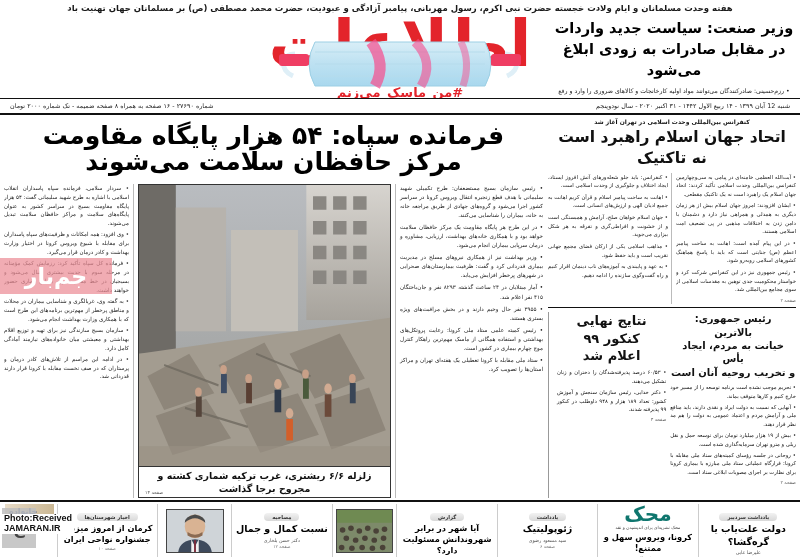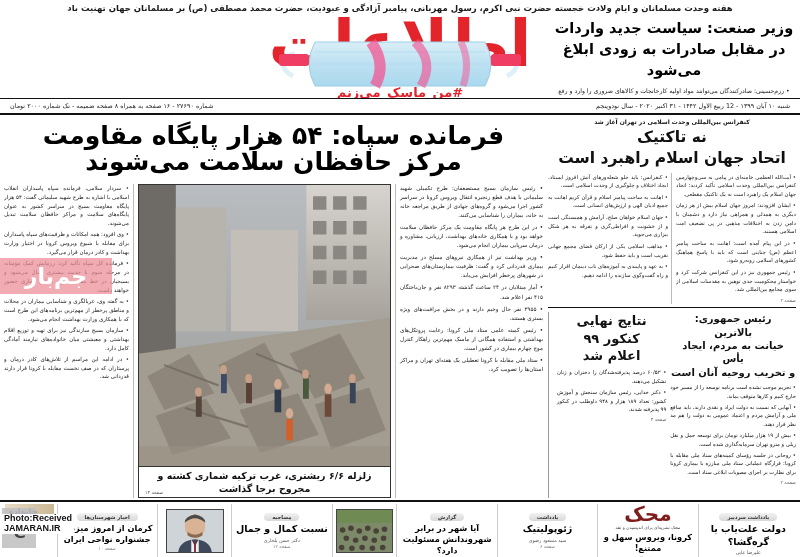--- a/index.html
+++ b/index.html
@@ -298,21 +298,21 @@
     color: #000;
   }
   .bs-title.big { font-size: 9.5px; }
   .bs-author { font-size: 4.8px; color: #555; margin-top: 2px; }
   .bs-pg { font-size: 4.4px; color: #777; margin-top: 1px; }
 
   .bs-photo { width: 58px; height: 44px; border: 1px solid #444; margin: 1px auto 0 auto; overflow: hidden; position: relative; }
   .bs-item.with-photo { display: flex; align-items: center; justify-content: center; flex: 0.72; }
   .bs-item.crowd { flex: 0.62; display:flex; align-items:center; justify-content:center; }
   .bs-logo {
-    font-size: 20px; font-weight: bold; color: #7f1d1d; line-height: 1;
+    font-size: 20px; font-weight: bold; color: #0f766e; line-height: 1;
     margin-bottom: 1px;
   }
   .bs-logo-sub { font-size: 4.4px; color: #444; margin-bottom: 2px; }
   .bs-family { flex: 0.52; }
   .bs-family-band {
     width: 100%; height: 20px;
     background: linear-gradient(90deg,#e8dcc8,#d9c9ad,#cbb894);
     position: relative;
   }
   .bs-family-label {
@@ -358,32 +358,32 @@
           <rect x="4" y="30" width="30" height="12" rx="3" fill="#ef3d63"></rect>
           <rect x="216" y="30" width="30" height="12" rx="3" fill="#ef3d63"></rect>
         </svg>
         <div class="hashtag">#من_ماسک_می‌زنم</div>
       </div>
     </div>
 
   </div>
 
   <div class="date-bar">
-    <span>شنبه ۱۰ آبان ۱۳۹۹ - 12 ربیع الاول ۱۴۴۲ - ۳۱ اکتبر ۲۰۲۰ - سال نودوپنجم</span>
+    <span>شنبه 12 آبان ۱۳۹۹ - ۱۴ ربیع الاول ۱۴۴۲ - ۳۱ اکتبر ۲۰۲۰ - سال نودوپنجم</span>
     <span>شماره ۲۷۶۹۰ - ۱۶ صفحه به همراه ۸ صفحه ضمیمه - تک شماره ۲۰۰۰ تومان</span>
   </div>
 
   <div class="main-grid">
 
     <div class="left-zone">
 
       <div class="lz-top">
         <div class="lz-overline">کنفرانس بین‌المللی وحدت اسلامی در تهران آغاز شد</div>
+        <div class="lz-title">اتحاد جهان اسلام راهبرد است</div>
         <div class="lz-title">نه تاکتیک</div>
-        <div class="lz-title">اتحاد جهان اسلام راهبرد است</div>
         <div class="lz-cols">
           <div class="lz-col">
             <p>• آیت‌الله العظمی خامنه‌ای در پیامی به سی‌وچهارمین کنفرانس بین‌المللی وحدت اسلامی تأکید کردند: اتحاد جهان اسلام یک راهبرد است نه یک تاکتیک مقطعی.</p>
             <p>• ایشان افزودند: امروز جهان اسلام بیش از هر زمان دیگری به همدلی و همراهی نیاز دارد و دشمنان با دامن زدن به اختلافات مذهبی در پی تضعیف امت اسلامی هستند.</p>
             <p>• در این پیام آمده است: اهانت به ساحت پیامبر اعظم (ص) جنایتی است که باید با پاسخ هماهنگ کشورهای اسلامی روبه‌رو شود.</p>
             <p>• رئیس جمهوری نیز در این کنفرانس شرکت کرد و خواستار محکومیت جدی توهین به مقدسات اسلامی از سوی مجامع بین‌المللی شد.</p>
             <div class="lz-pg">صفحه ۲</div>
           </div>
           <div class="lz-col">
             <p>• کنفرانس: باید جلو شعله‌ورهای آتش افروز ایستاد، ایجاد اختلاف و جلوگیری از وحدت اسلامی است.</p>

